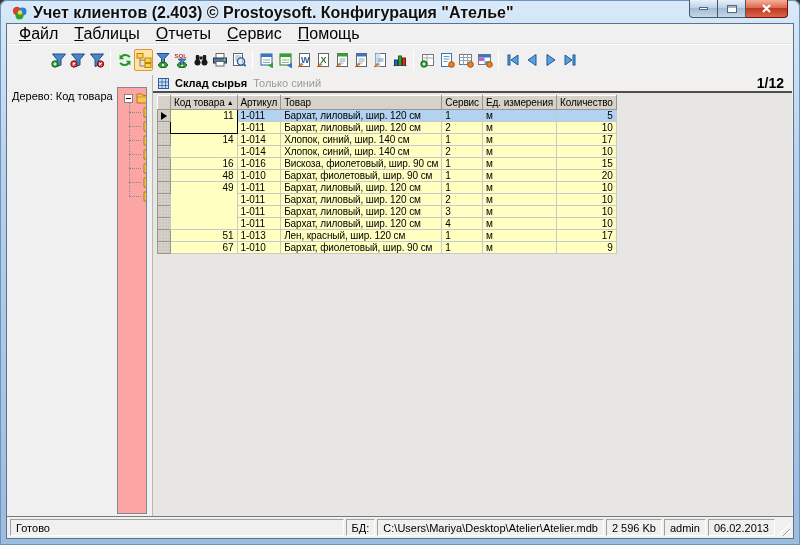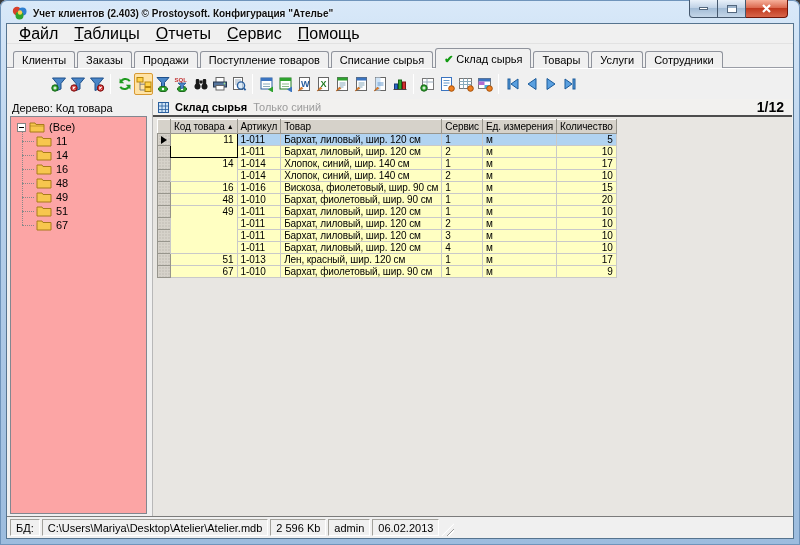--- a/index.html
+++ b/index.html
@@ -3,21 +3,21 @@
 <meta charset="utf-8">
 <style>
   html,body{margin:0;padding:0;background:#3a3a3a;font-family:"Liberation Sans",sans-serif;}
   *{box-sizing:border-box;}
   .window{position:relative;width:800px;height:545px;border-radius:7px 7px 0 0;
     background:linear-gradient(180deg,#d9e9f9 0%,#b9d2ec 30%,#9cbcde 100%);
     padding:0 6px 6px 6px;overflow:hidden;box-shadow:inset 0 0 0 1px #6f94bb;}
   
   .titlebar{height:23px;display:flex;align-items:center;padding:3px 2px 0 6px;position:relative;}
   .app-icon{width:16px;height:16px;margin-right:5px;flex:none;}
-  .title-text{font-size:10px;font-weight:700;color:#111;white-space:nowrap;text-shadow:0 0 3px #fff;}
+  .title-text{font-size:16px;font-weight:700;color:#111;white-space:nowrap;text-shadow:0 0 3px #fff;}
   .win-btns{position:absolute;top:0;right:6px;display:flex;}
   .wb{height:18px;border:1px solid #45586e;border-top:none;display:flex;align-items:center;justify-content:center;
       background:linear-gradient(180deg,#e9f1fa,#c0d2e6 45%,#a3bcd6 50%,#c5d6e8);}
   .wb-min{width:29px;border-radius:0 0 0 4px;}
   .wb-max{width:28px;border-left:none;}
   .wb-close{width:42px;border-left:none;border-radius:0 0 4px 0;border-color:#6e1408;
       background:linear-gradient(180deg,#f6b09b,#dc6a50 45%,#c0391f 50%,#d8654a);}
   .glyph-min{width:9px;height:3px;background:#fff;border:1px solid #53677e;}
   .glyph-max{width:10px;height:8px;border:1px solid #53677e;background:#fff;box-shadow:inset 0 2px 0 #9db4cc;}
   
@@ -34,21 +34,21 @@
   .tab.active{z-index:3;height:20px;padding-top:4px;box-shadow:0 1px 0 #f0f0f0;font-weight:400;}
   .tab-check{color:#119a11;font-weight:700;margin-right:3px;font-size:11px;}
   
   .toolbar{height:30px;display:flex;align-items:center;padding-left:42px;border-top:1px solid #fff;}
   .tb{width:19px;height:22px;display:flex;align-items:center;justify-content:center;border:1px solid transparent;flex:none;}
   .tb.pressed{background:#ffe3a6;border:1px solid #d89a34;border-radius:2px;}
   .tb svg{width:16px;height:16px;display:block;}
   .tsep{width:1px;height:20px;background:#9b9b9b;border-right:1px solid #fff;margin:0 4px;flex:none;}
   
   .content{flex:1;display:flex;min-height:0;padding:1px 1px 0 1px;}
-  .left-panel{width:140px;flex:none;display:flex;flex-direction:column;}
+  .left-panel{width:140px;flex:none;display:flex;margin-top:12px;}
   .tree-header{font-size:11px;color:#000;padding:3px 2px 2px 4px;}
   .tree-box{flex:1;margin:0 1px 2px 2px;background:#fca5a5;border:1px solid #828790;overflow:hidden;padding:3px 0 0 4px;}
   .tree-row{display:flex;align-items:center;height:14px;font-size:11px;white-space:nowrap;}
   .expander{width:9px;height:9px;border:1px solid #848484;background:#fff;margin:0 3px 0 2px;position:relative;flex:none;}
   .expander::after{content:"";position:absolute;left:1px;right:1px;top:3px;height:1px;background:#000;}
   .folder{width:16px;height:12px;margin-right:4px;flex:none;}
   .tree-children{position:relative;margin-left:7px;}
   .tree-children::before{content:"";position:absolute;left:0;top:-2px;bottom:7px;border-left:1px dotted #888;}
   .tree-children .tree-row{padding-left:14px;position:relative;}
   .tree-children .tree-row::before{content:"";position:absolute;left:0;top:7px;width:12px;border-top:1px dotted #888;}
@@ -111,31 +111,20 @@
   <div class="client">
 
     <div class="menubar">
       <span class="menu-item">Файл</span>
       <span class="menu-item">Таблицы</span>
       <span class="menu-item">Отчеты</span>
       <span class="menu-item">Сервис</span>
       <span class="menu-item">Помощь</span>
     </div>
 
-    <div class="tabstrip">
-      <div class="tab">Клиенты</div>
-      <div class="tab">Заказы</div>
-      <div class="tab">Продажи</div>
-      <div class="tab">Поступление товаров</div>
-      <div class="tab">Списание сырья</div>
-      <div class="tab active"><span class="tab-check">✔</span><span>Склад сырья</span></div>
-      <div class="tab">Товары</div>
-      <div class="tab">Услуги</div>
-      <div class="tab">Сотрудники</div>
-    </div>
 
     <div class="toolbar">
       <div class="tb">
           <svg viewBox="0 0 16 16">
             <path d="M1.5 2h13L10 7.5V13l-4 1.5V7.5Z" fill="#4a86c8" stroke="#1d4f8a"></path>
             <circle cx="4" cy="12" r="3.2" fill="#2fa32f" stroke="#176517"></circle>
             <path d="M2.4 12h3.2M4 10.4v3.2" stroke="#fff" stroke-width="1.2"></path>
           </svg>
         </div>
       <div class="tb">
@@ -527,20 +516,21 @@
               <td>м</td>
               <td class="num">9</td>
             </tr>
           </tbody>
             </table>
         </div>
       </div>
     </div>
 
     <div class="statusbar">
+      <div class="sp sp-ready">Готово</div>
       <div class="sp">БД:</div>
       <div class="sp">C:\Users\Mariya\Desktop\Atelier\Atelier.mdb</div>
       <div class="sp">2 596 Kb</div>
       <div class="sp">admin</div>
       <div class="sp">06.02.2013</div>
       <div class="grip"></div>
     </div>
 
   </div>
 </div>

